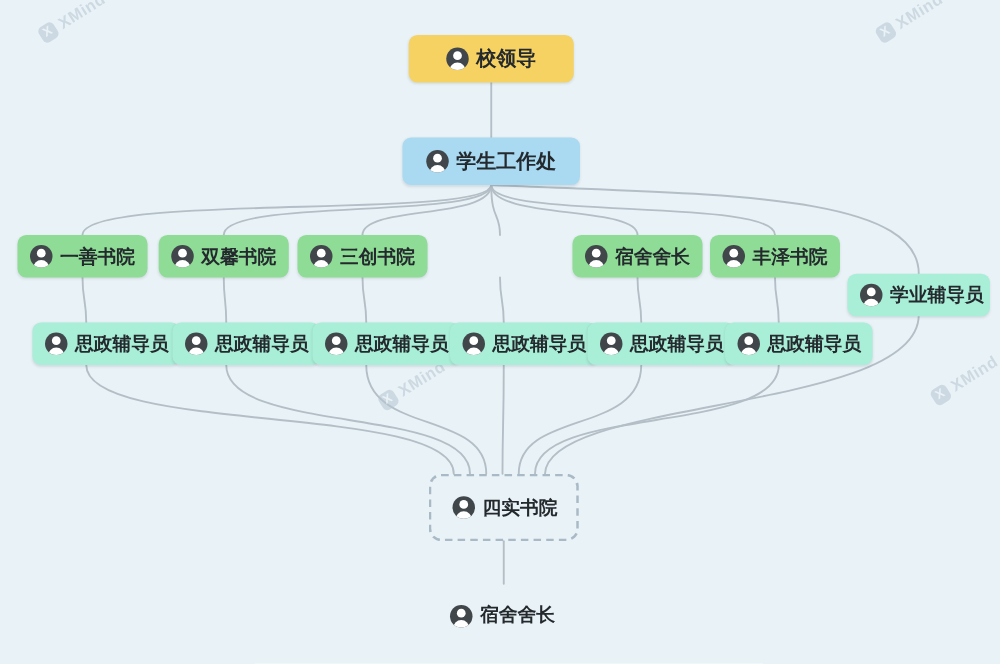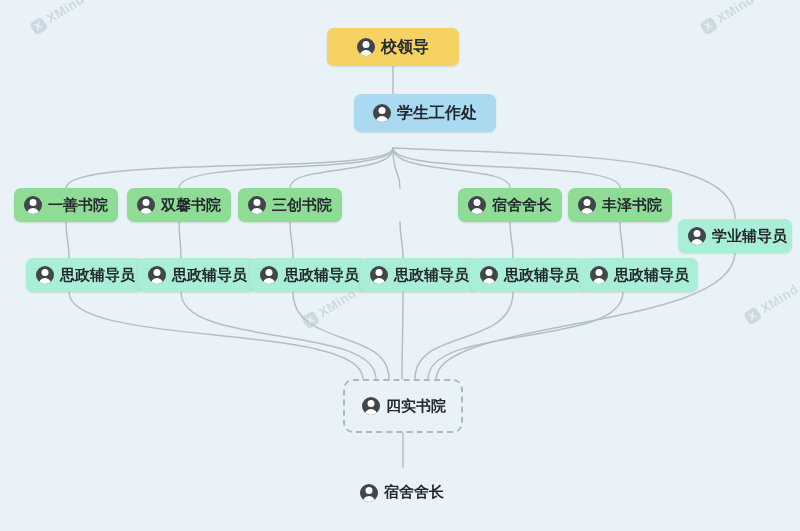--- a/index.html
+++ b/index.html
@@ -101,21 +101,21 @@
   <div class="wm" style="left:742px;top:296px;">
     <span class="wm-logo">X</span>
     <span class="wm-text">XMind</span>
   </div>
 
   <div class="node root" style="left:327px;top:28px;">
     <span class="avatar"></span>
     <span class="label">校领导</span>
   </div>
 
-  <div class="node office" style="left:322px;top:94px;margin-left:32px;">
+  <div class="node office" style="left:322px;top:110px;">
     <span class="avatar"></span>
     <span class="label">学生工作处</span>
   </div>
 
   <div class="node academy" style="left:14px;top:188px;">
     <span class="avatar"></span>
     <span class="label">一善书院</span>
   </div>
   <div class="node academy" style="left:127px;top:188px;">
     <span class="avatar"></span>

